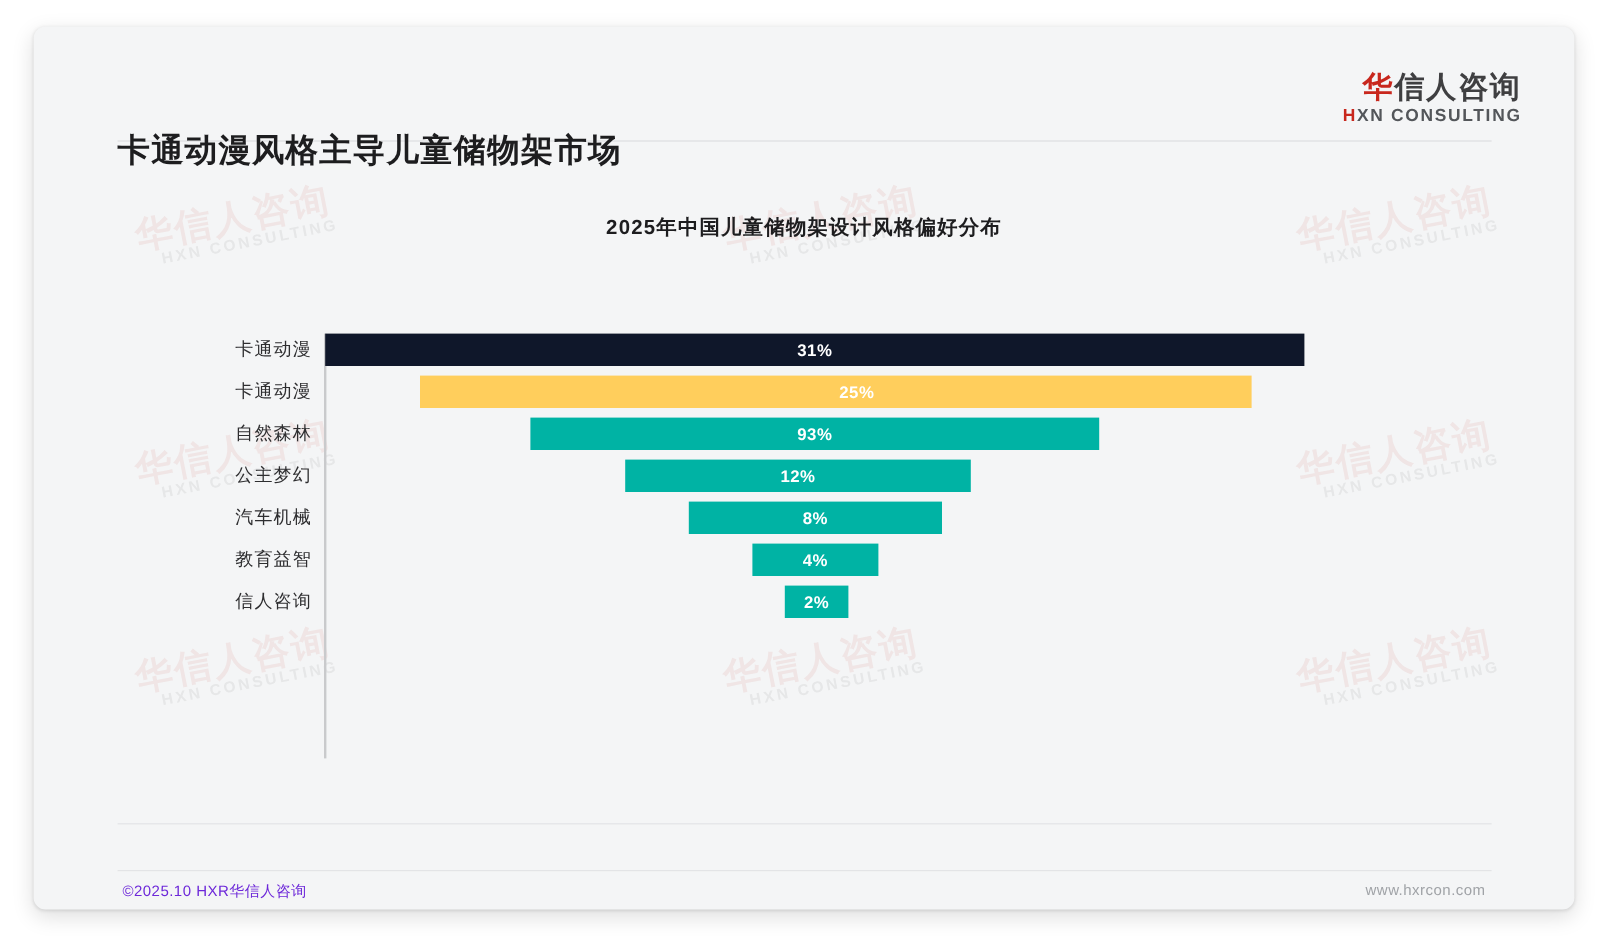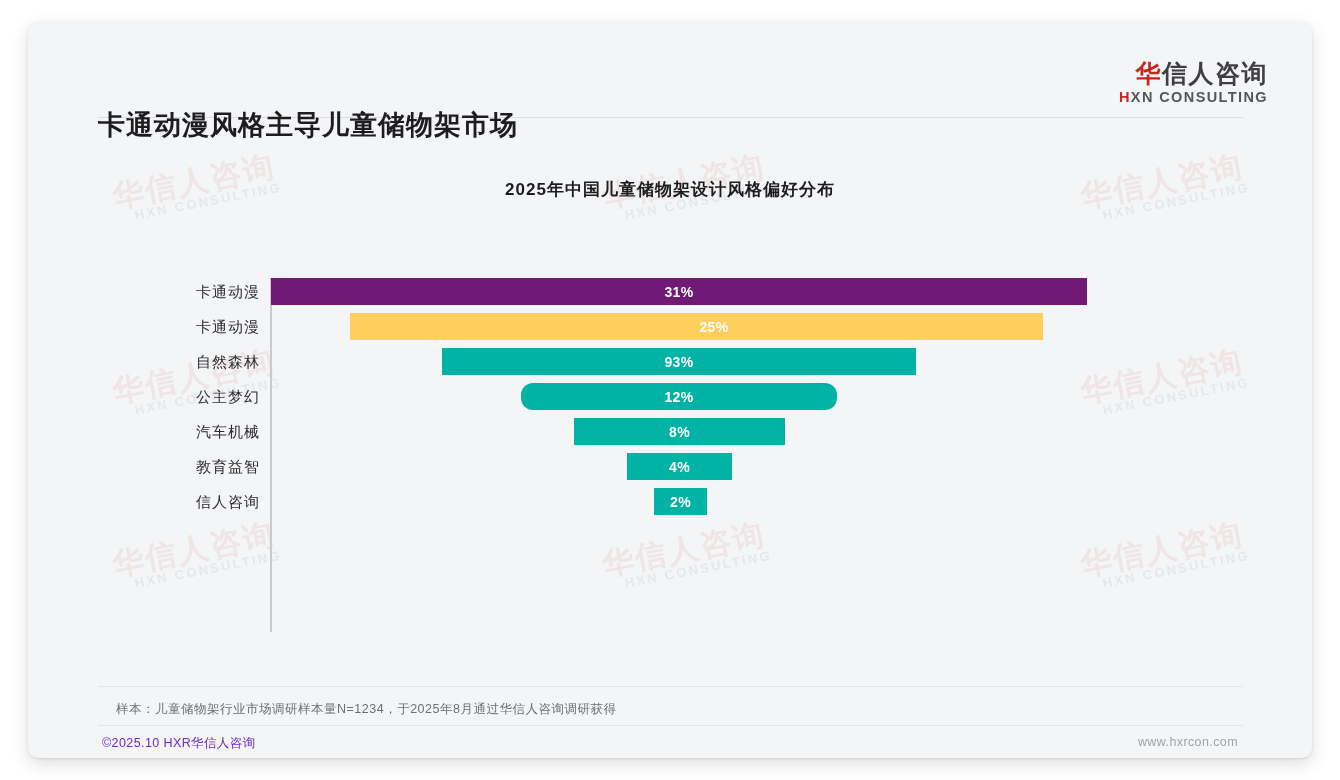--- a/index.html
+++ b/index.html
@@ -308,21 +308,21 @@
     <div class="header-rule"></div>
 
     <div class="chart-area">
       <div class="chart-title">2025年中国儿童储物架设计风格偏好分布</div>
       <div class="plot">
         <div class="axis-line"></div>
         <div class="rows" id="bar-rows">
             <div class="row">
               <div class="row-label">卡通动漫</div>
               <div class="bar-track">
-                <div class="bar" style="left: 0px; width: 816px; background: #701a75;">
+                <div class="bar" style="left: 0px; width: 816px; background: #0f172a;">
                   <span class="bar-value">31%</span>
                 </div>
               </div>
             </div>
             <div class="row">
               <div class="row-label">卡通动漫</div>
               <div class="bar-track">
                 <div class="bar" style="left: 79px; width: 658px; background: rgb(255, 206, 92); padding-left: 35px;">
                   <span class="bar-value">25%</span>
                 </div>
@@ -332,21 +332,21 @@
               <div class="row-label">自然森林</div>
               <div class="bar-track">
                 <div class="bar" style="left: 171px; width: 474px; background: rgb(0, 179, 164);">
                   <span class="bar-value">93%</span>
                 </div>
               </div>
             </div>
             <div class="row">
               <div class="row-label">公主梦幻</div>
               <div class="bar-track">
-                <div class="bar" style="left: 250px; width: 316px; background: rgb(0, 179, 164); border-radius: 12px;">
+                <div class="bar" style="left: 250px; width: 288px; background: rgb(0, 179, 164);">
                   <span class="bar-value">12%</span>
                 </div>
               </div>
             </div>
             <div class="row">
               <div class="row-label">汽车机械</div>
               <div class="bar-track">
                 <div class="bar" style="left: 303px; width: 211px; background: rgb(0, 179, 164);">
                   <span class="bar-value">8%</span>
                 </div>
@@ -366,19 +366,18 @@
                 <div class="bar" style="left: 383px; width: 53px; background: rgb(0, 179, 164);">
                   <span class="bar-value">2%</span>
                 </div>
               </div>
             </div>
           </div>
       </div>
     </div>
 
     <div class="note-rule-top"></div>
-    <div class="note">样本：儿童储物架行业市场调研样本量N=1234，于2025年8月通过华信人咨询调研获得</div>
     <div class="note-rule-bottom"></div>
     <div class="footer-left">©2025.10 HXR华信人咨询</div>
     <div class="footer-right">www.hxrcon.com</div>
 
   </div>
 </div>
 
 </body></html>

